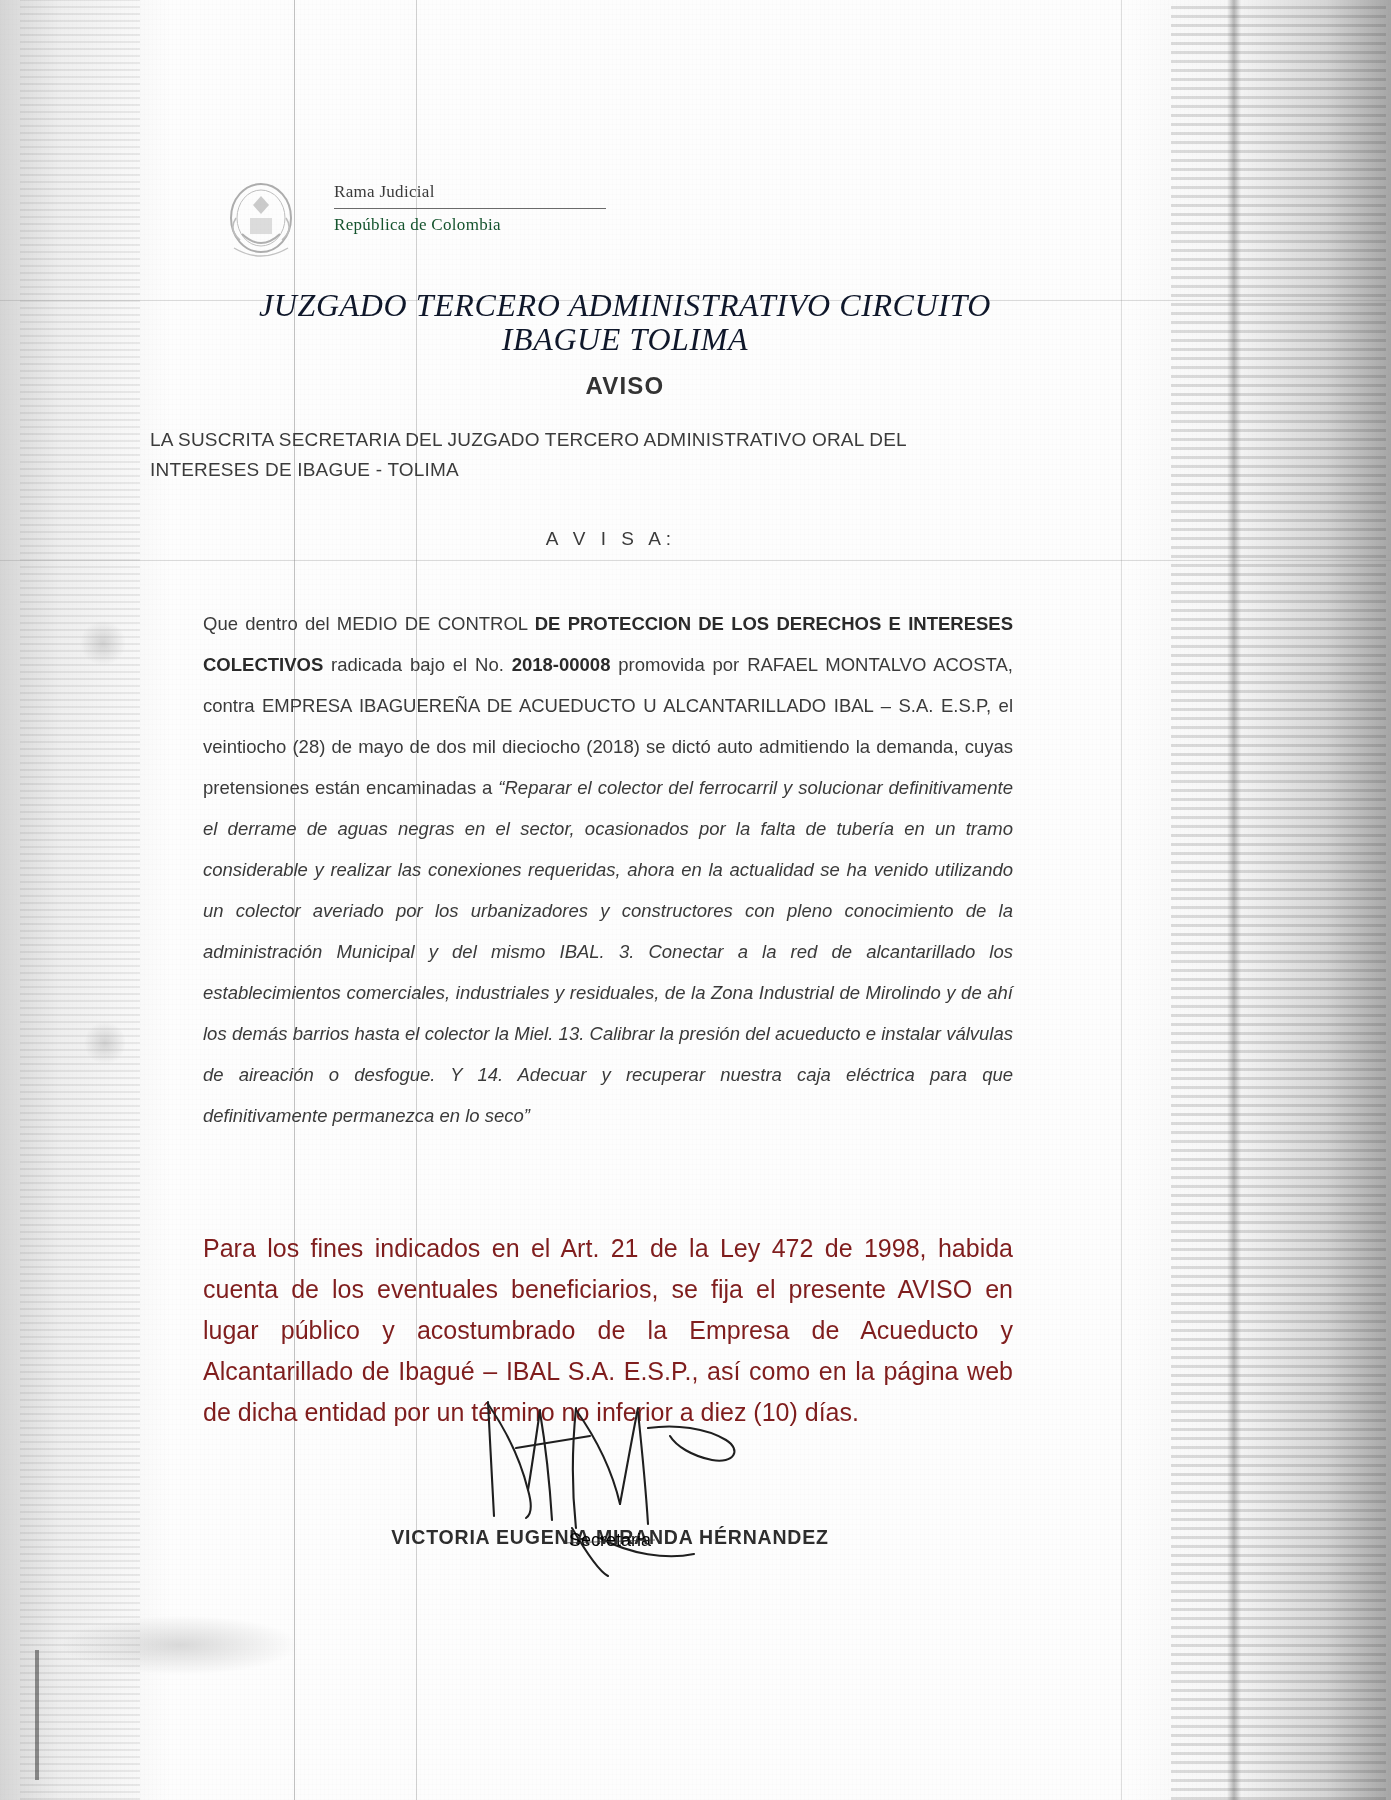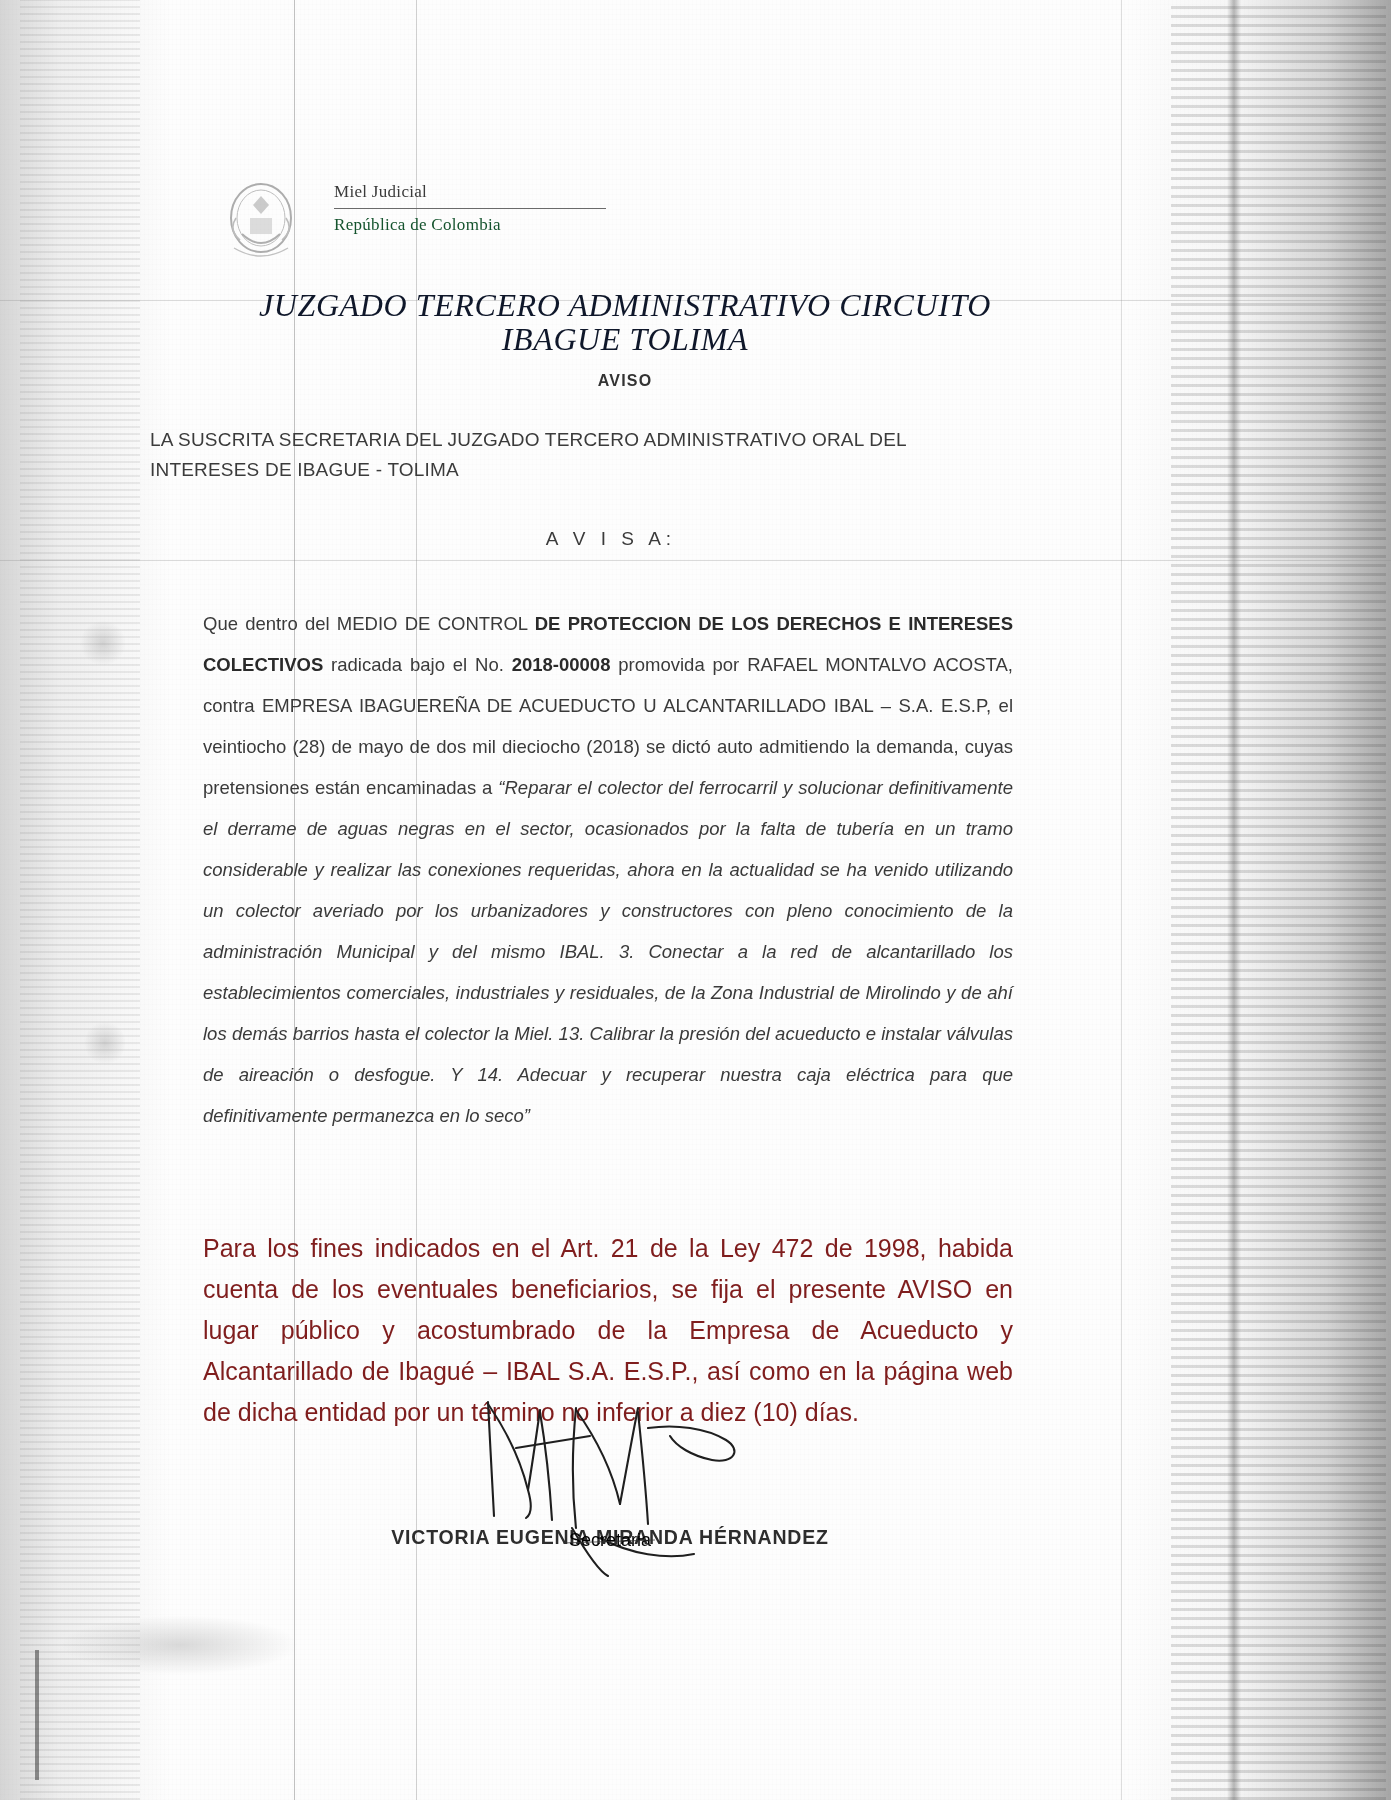--- a/index.html
+++ b/index.html
@@ -160,21 +160,21 @@
     letter-spacing: .6px;
     line-height: 34px;
   }
 
   .aviso-head {
     position: absolute;
     left: 210px;
     top: 372px;
     width: 830px;
     text-align: center;
-    font-size: 16px;
+    font-size: 24px;
     font-weight: bold;
     letter-spacing: 1.2px;
     color: #333;
   }
 
   .subscrita {
     position: absolute;
     left: 150px;
     top: 425px;
     width: 950px;
@@ -287,21 +287,21 @@
         <ellipse cx="39" cy="40" rx="24" ry="28" fill="none" stroke="#8a8a8a" stroke-width="1"></ellipse>
         <path d="M39 18 L47 27 L39 36 L31 27 Z" fill="#7a7a7a" opacity=".7"></path>
         <rect x="28" y="40" width="22" height="16" fill="#9a9a9a" opacity=".6"></rect>
         <path d="M20 56 Q39 74 58 56" fill="none" stroke="#707070" stroke-width="2"></path>
         <path d="M14 40 Q6 52 18 62" fill="none" stroke="#8a8a8a" stroke-width="1.6"></path>
         <path d="M64 40 Q72 52 60 62" fill="none" stroke="#8a8a8a" stroke-width="1.6"></path>
         <path d="M12 70 Q39 86 66 70" fill="none" stroke="#777" stroke-width="1.4" opacity=".8"></path>
       </svg>
     </div>
     <div class="lh-text">
-      <div class="lh-line1">Miel Judicial</div>
+      <div class="lh-line1">Rama Judicial</div>
       <div class="lh-rule"></div>
       <div class="lh-line2">República de Colombia</div>
     </div>
   </div>
 
   <div class="court-title">
     <div>JUZGADO TERCERO ADMINISTRATIVO CIRCUITO</div>
     <div>IBAGUE TOLIMA</div>
   </div>
 

